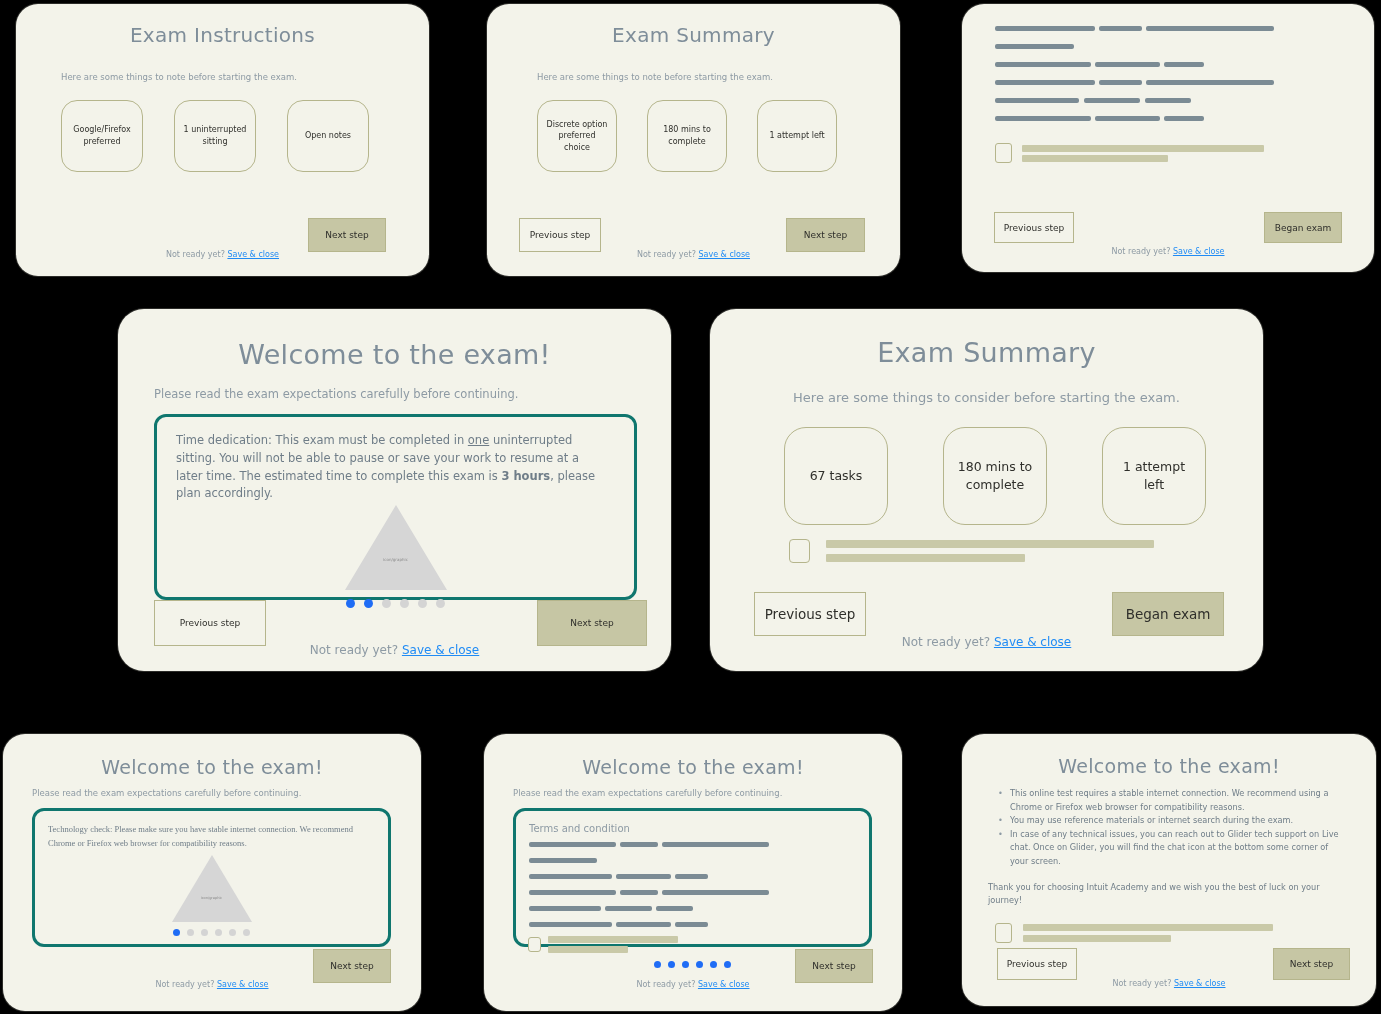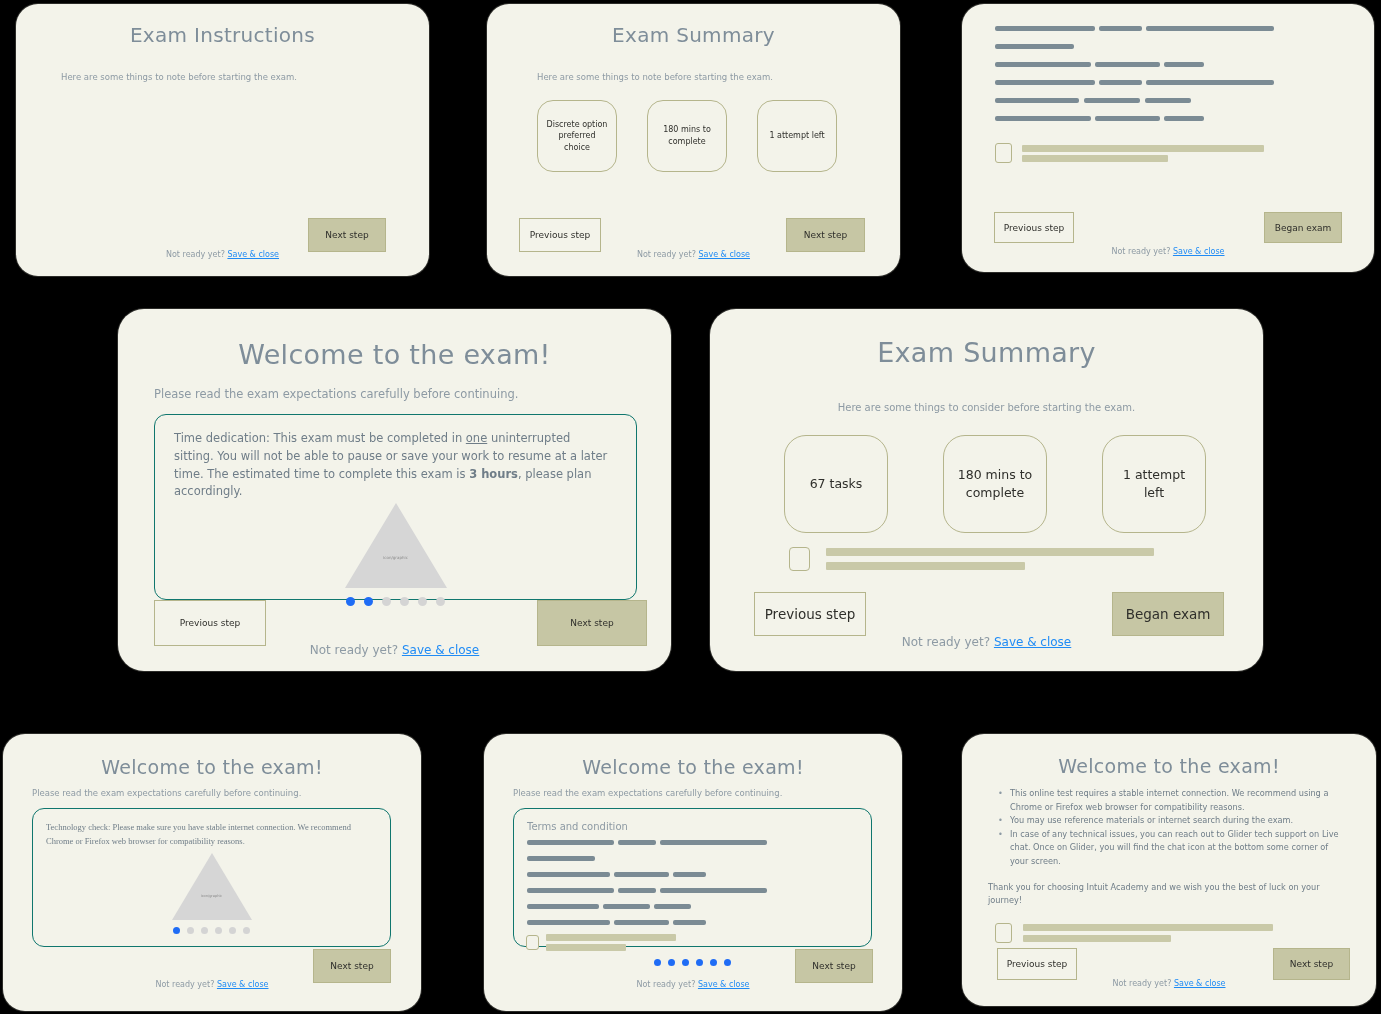--- a/index.html
+++ b/index.html
@@ -87,21 +87,21 @@
   .checkbox {
     border: 1px solid #b5b58c;
     background: #f3f3ea;
     border-radius: 3px;
     flex: 0 0 auto;
     cursor: pointer;
   }
 
   
   .info-panel {
-    border: 1px solid #0f766e;
+    border: 3px solid #0f766e;
     border-radius: 12px;
     background: transparent;
     position: relative;
   }
 
   
   .tri-wrap {
     position: relative;
     display: flex;
     justify-content: center;
@@ -140,20 +140,25 @@
 </style>
 </head>
 <body>
 
 <div class="canvas">
 
   <div class="card" style="left:16px; top:4px; width:413px; height:272px;">
     <div class="title" style="font-size:20px; margin-top:19px;">Exam Instructions</div>
     <div class="subtitle" style="font-size:8.5px; margin-top:25px; margin-left:45px;">Here are some things to note before starting the exam.</div>
 
+    <div class="stat-row" style="margin-top:18px; margin-left:45px; gap:31px;">
+      <div class="stat-box" style="width:82px; height:72px; font-size:8px; padding:0 8px;">Google/Firefox preferred</div>
+      <div class="stat-box" style="width:82px; height:72px; font-size:8px; padding:0 8px;">1 uninterrupted sitting</div>
+      <div class="stat-box" style="width:82px; height:72px; font-size:8px; padding:0 8px;">Open notes</div>
+    </div>
 
     <div class="btn primary" style="position:absolute; left:292px; top:214px; width:78px; height:34px; font-size:9px;">Next step</div>
 
     <div class="footer-note" style="position:absolute; left:0; right:0; top:246px; text-align:center; font-size:8px;">
       <span>Not ready yet?</span>
       <a>Save &amp; close</a>
     </div>
   </div>
 
   <div class="card" style="left:487px; top:4px; width:413px; height:272px;">
@@ -254,21 +259,21 @@
     <div class="btn primary" style="position:absolute; left:419px; top:291px; width:110px; height:46px; font-size:9px;">Next step</div>
 
     <div class="footer-note" style="position:absolute; left:0; right:0; top:334px; text-align:center; font-size:12px;">
       <span>Not ready yet?</span>
       <a>Save &amp; close</a>
     </div>
   </div>
 
   <div class="card" style="left:710px; top:309px; width:553px; height:362px; border-radius:26px;">
     <div class="title" style="font-size:27px; margin-top:28px;">Exam Summary</div>
-    <div class="subtitle" style="font-size:10px; margin-top:34px; text-align:center;">Here are some things to consider before starting the exam.</div>
+    <div class="subtitle" style="font-size:13px; margin-top:22px; text-align:center;">Here are some things to consider before starting the exam.</div>
 
     <div class="stat-row" style="margin-top:22px; margin-left:74px; gap:55px;">
       <div class="stat-box" style="width:104px; height:98px; font-size:12.5px; border-radius:22px; padding:0 9px;">67 tasks</div>
       <div class="stat-box" style="width:104px; height:98px; font-size:12.5px; border-radius:22px; padding:0 9px;">180 mins to complete</div>
       <div class="stat-box" style="width:104px; height:98px; font-size:12.5px; border-radius:22px; padding:0 9px;">1 attempt left</div>
     </div>
 
     <div style="display:flex; align-items:center; gap:16px; margin-top:14px; margin-left:79px;">
       <div class="checkbox" style="width:21px; height:24px; border-radius:4px;"></div>
       <div style="display:flex; flex-direction:column; gap:6px;">

